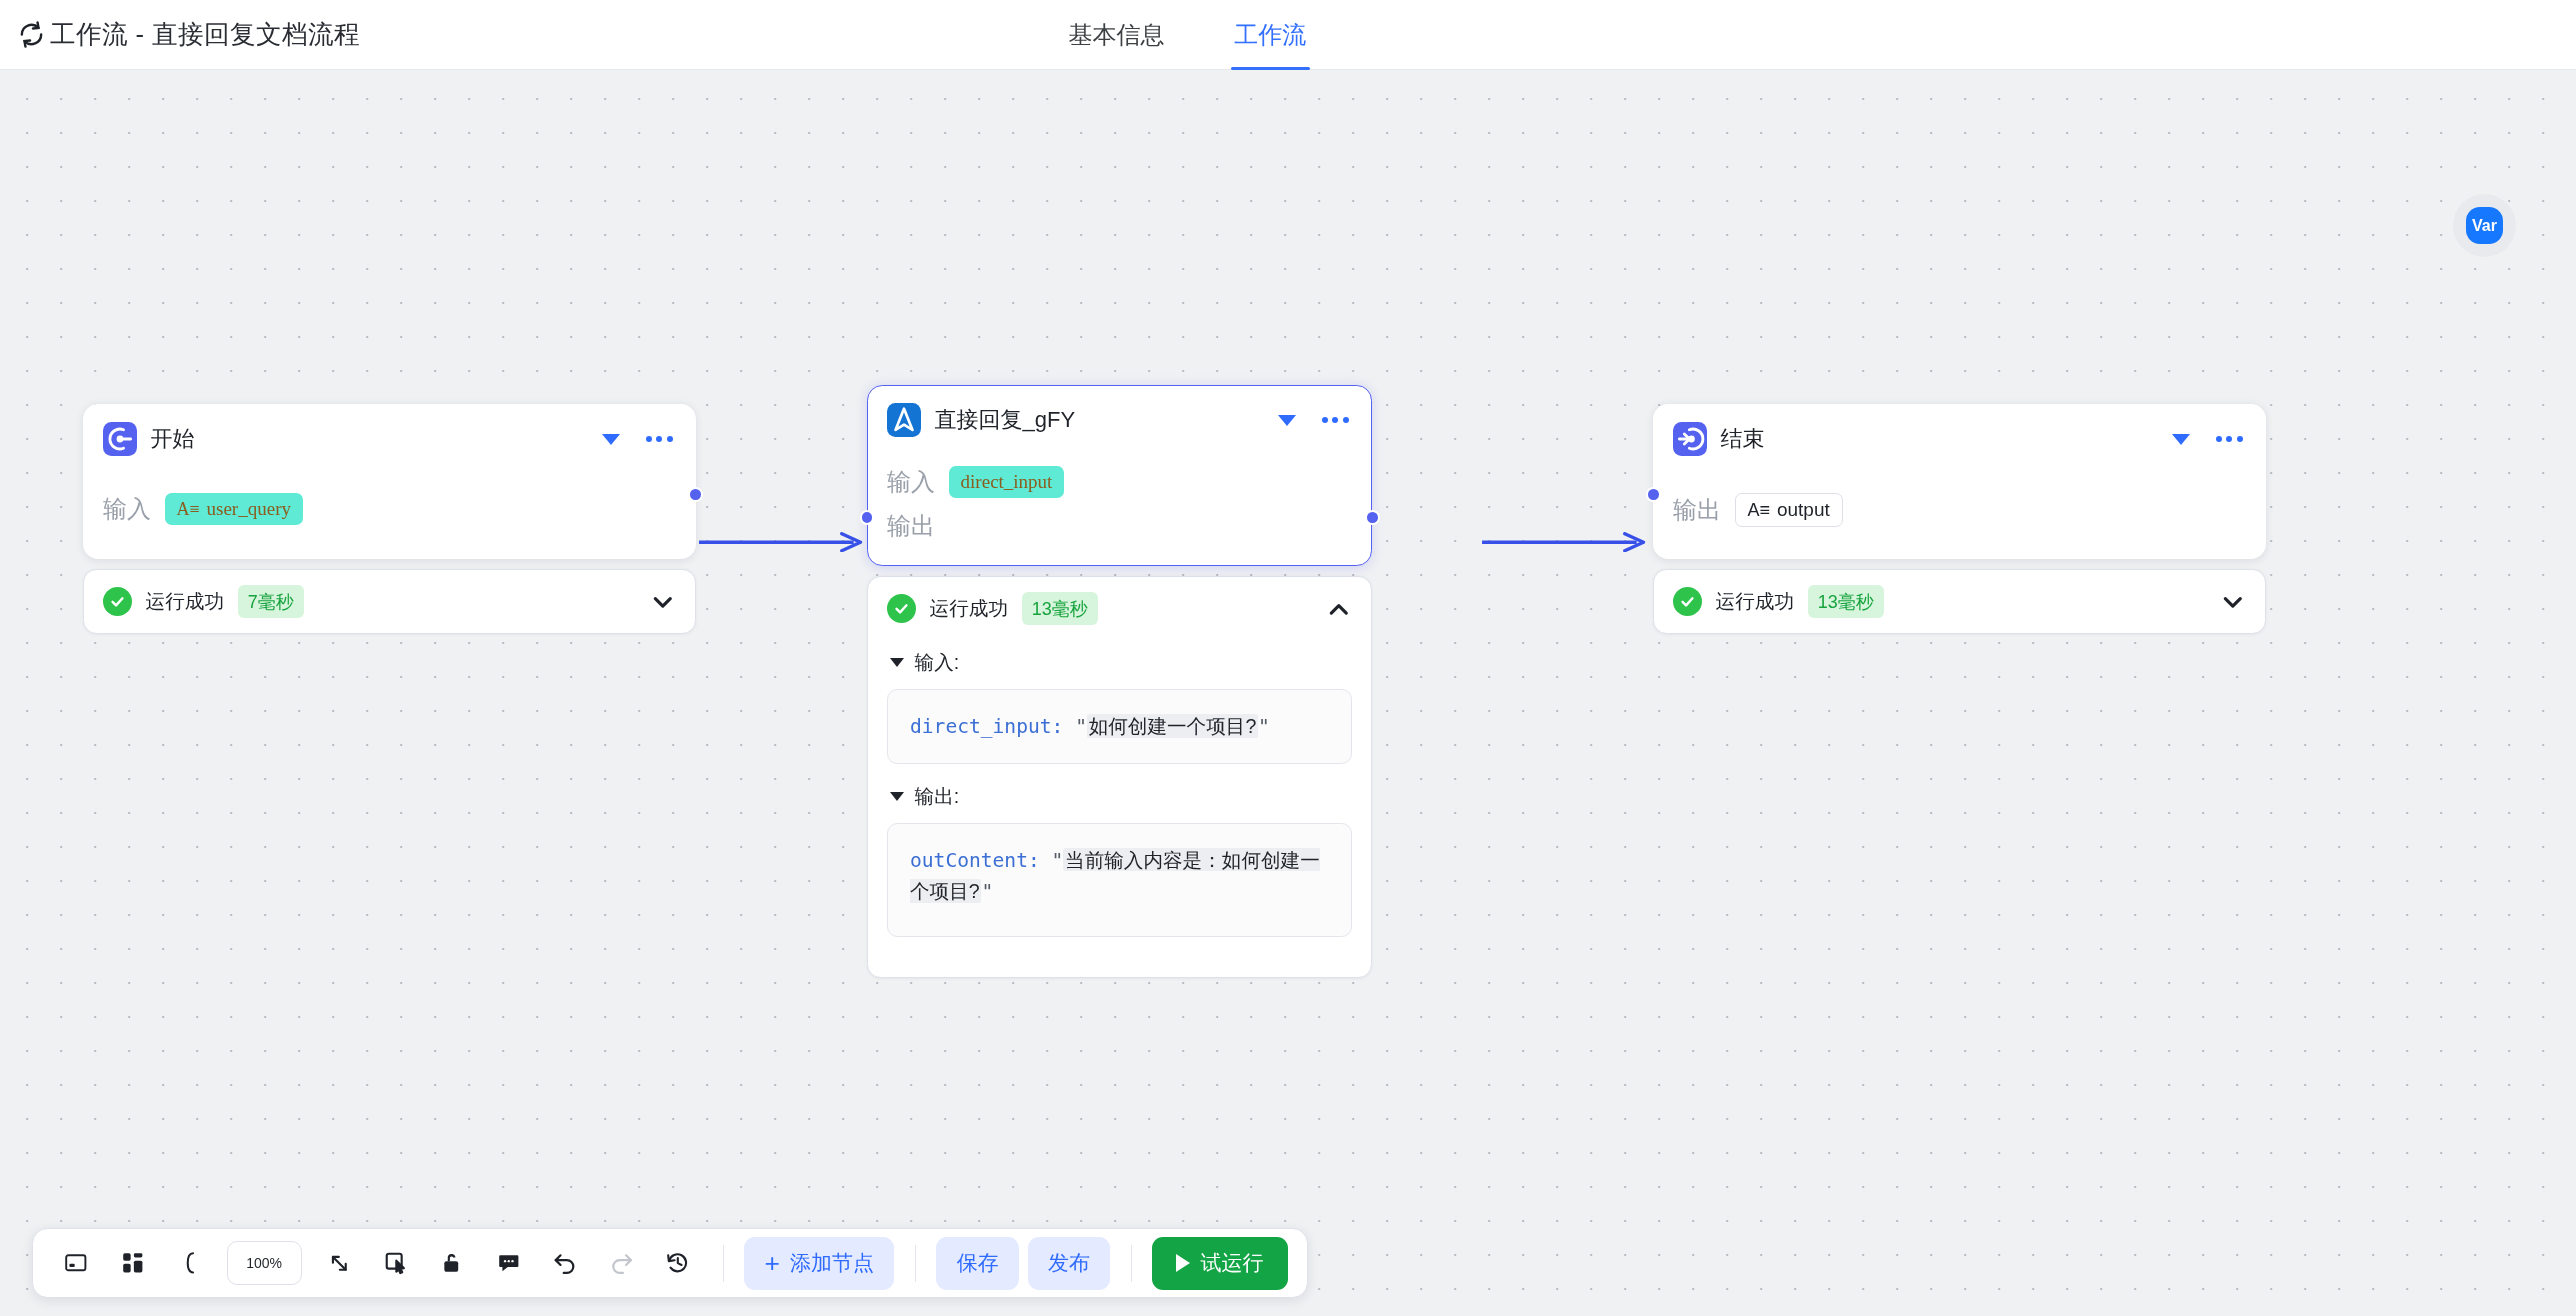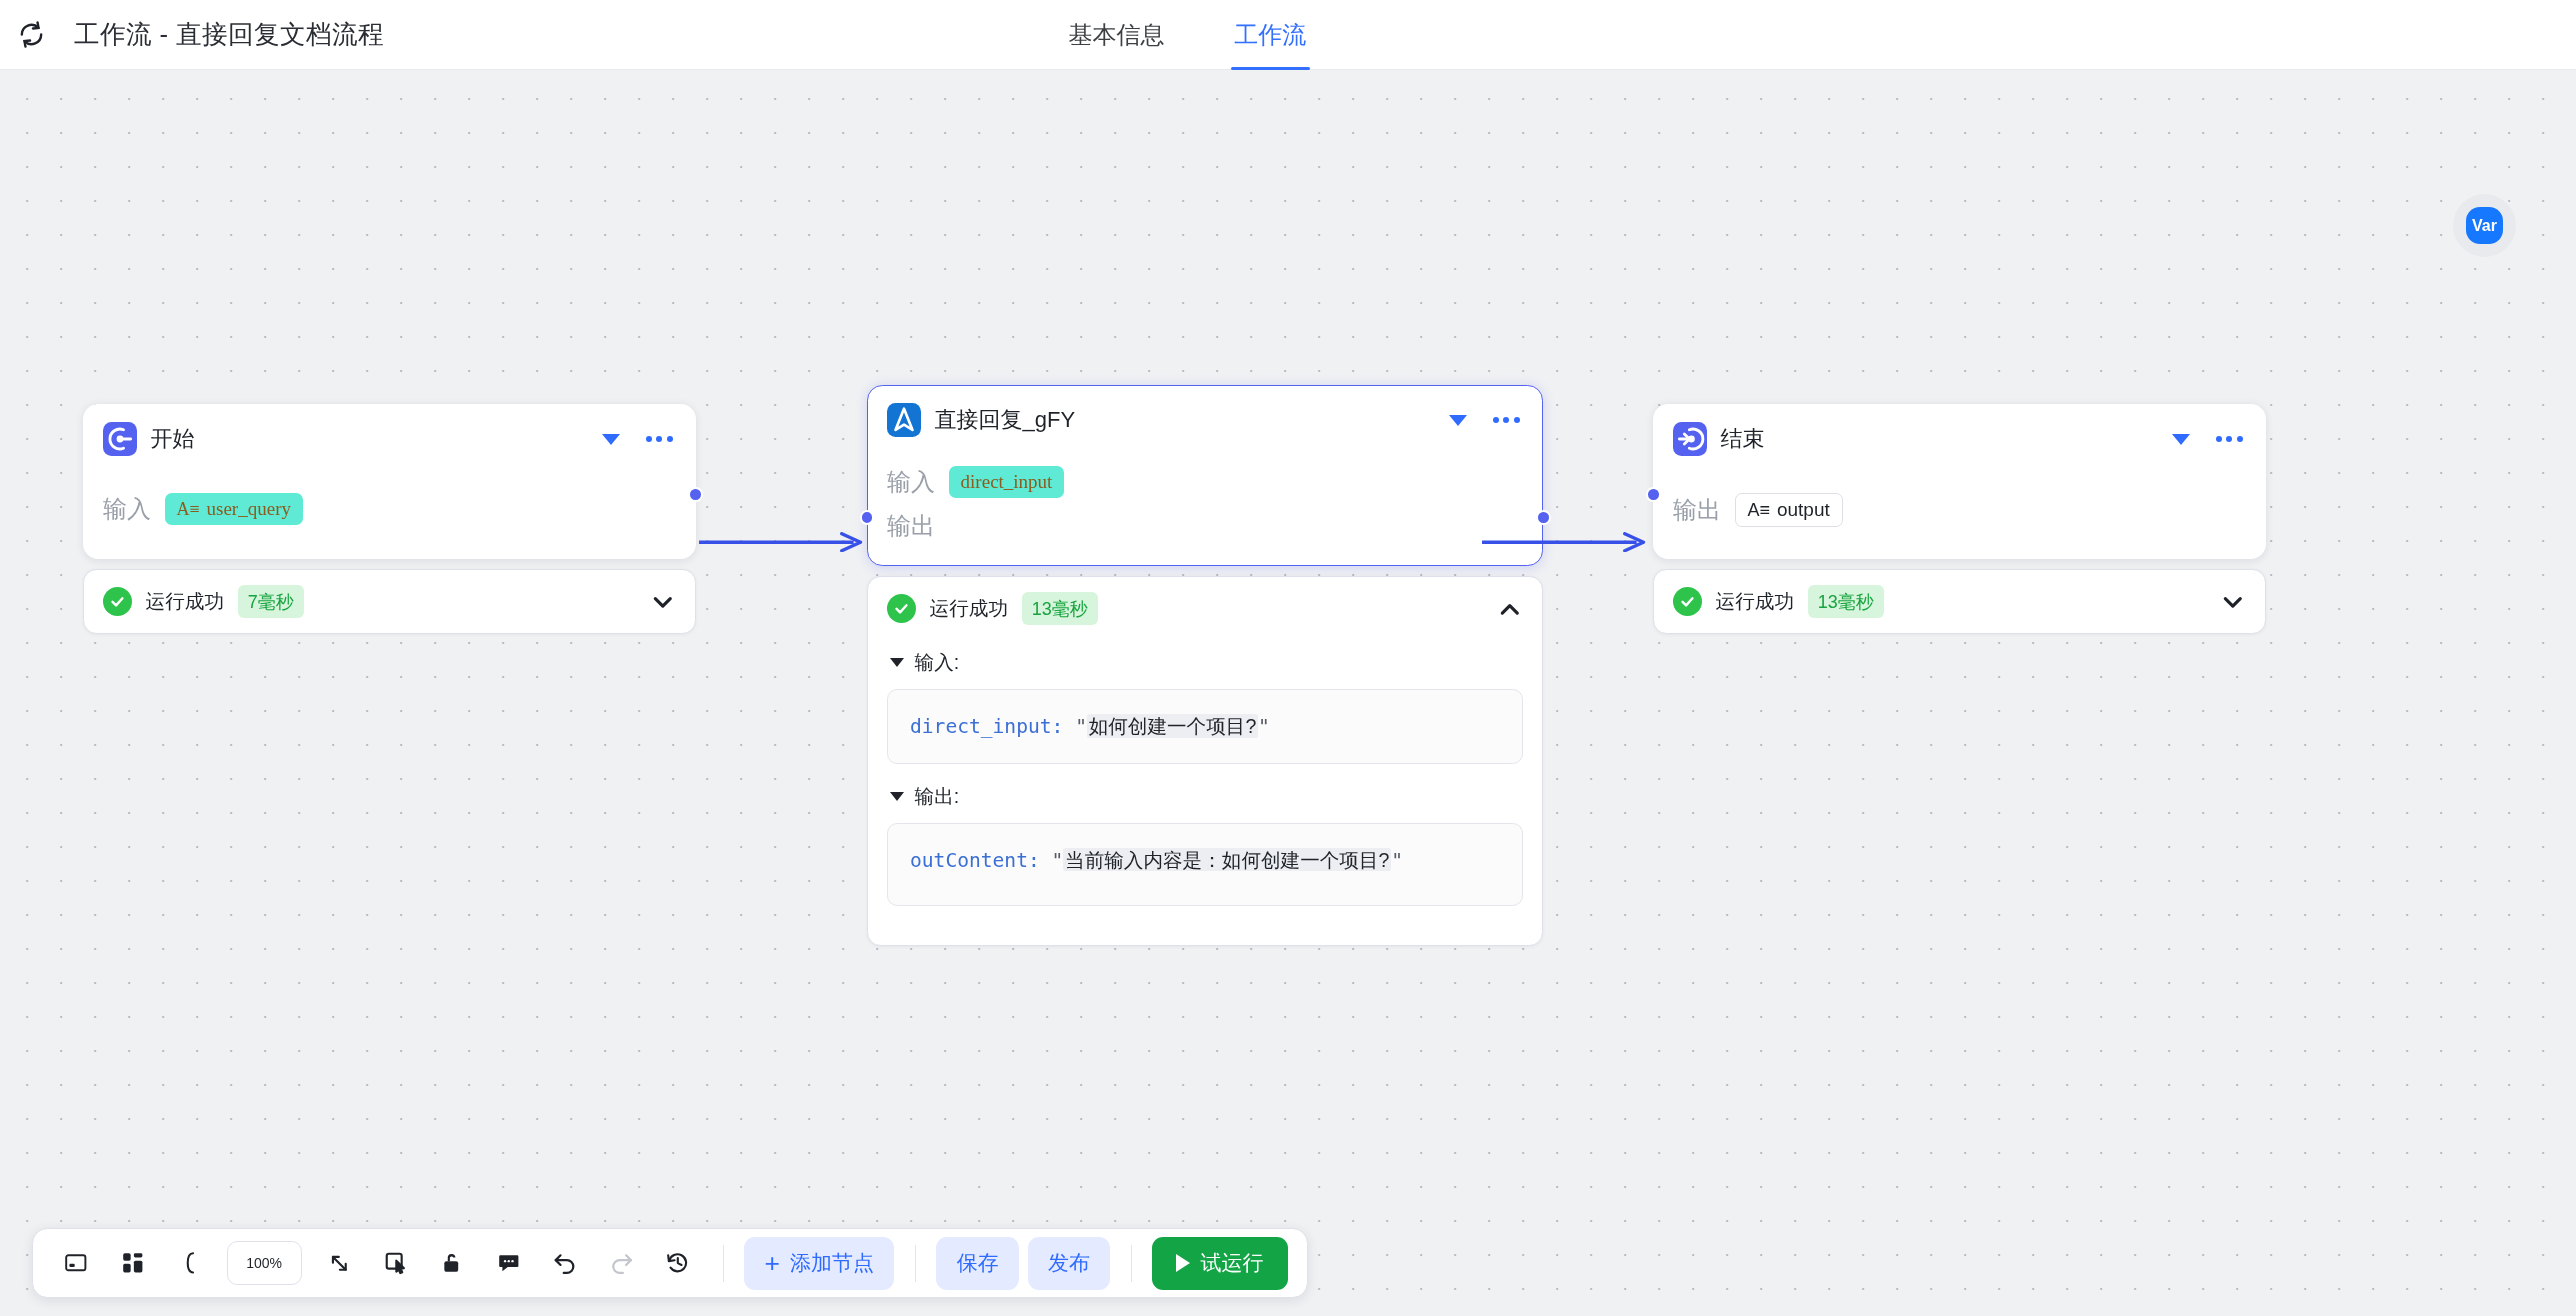--- a/index.html
+++ b/index.html
@@ -8,21 +8,21 @@
     font-family: "Liberation Sans", "DejaVu Sans", sans-serif;
     background: #ffffff; overflow: hidden;
   }
 
   
   .header {
     position: absolute; top: 0; left: 0; width: 2576px; height: 70px;
     background: #ffffff; border-bottom: 0.9px solid #e8e9ec;
     display: flex; align-items: center;
   }
-  .header-left { display: flex; align-items: center; gap: 28px; padding-left: 17px; }
+  .header-left { display: flex; align-items: center; gap: 4px; padding-left: 17px; }
   .refresh-icon { width: 29px; height: 29px; display: block; }
   .page-title { font-size: 25.6px; color: #2a2d33; letter-spacing: 0.4px; }
   .tabs { position: absolute; left: 1065px; top: 0; height: 70px; display: flex; gap: 63px; }
   .tab {
     height: 70px; display: flex; align-items: center; font-size: 24px;
     color: #3c4043; cursor: pointer; position: relative; padding: 0 3.4px;
   }
   .tab.active { color: #3370ff; }
   .tab.active::after {
     content: ""; position: absolute; left: 0; right: 0; bottom: 0;
@@ -236,21 +236,21 @@
         <span class="time-badge">7毫秒</span>
         <span class="chev">
           <svg viewBox="0 0 24 24" fill="none" stroke="#1f2329" stroke-width="3" stroke-linecap="round" stroke-linejoin="round">
             <polyline points="5,9 12,16 19,9"></polyline>
           </svg>
         </span>
       </div>
     </div>
   </div>
 
-  <div class="node-group" style="left:867px; top:315px; width:676px;">
+  <div class="node-group" style="left:867px; top:315px; width:505px;">
     <div class="node-card selected" style="height:181px;">
       <div class="node-head">
         <span class="node-icon reply">
           <svg viewBox="0 0 24 24" fill="none" stroke="#ffffff" stroke-width="1.9" stroke-linejoin="round">
             <path d="M12 4 L18 19 L12 15.3 L6 19 Z"></path>
           </svg>
         </span>
         <span class="node-title">直接回复_gFY</span>
         <span class="node-head-actions">
           <span class="caret-down"></span>

